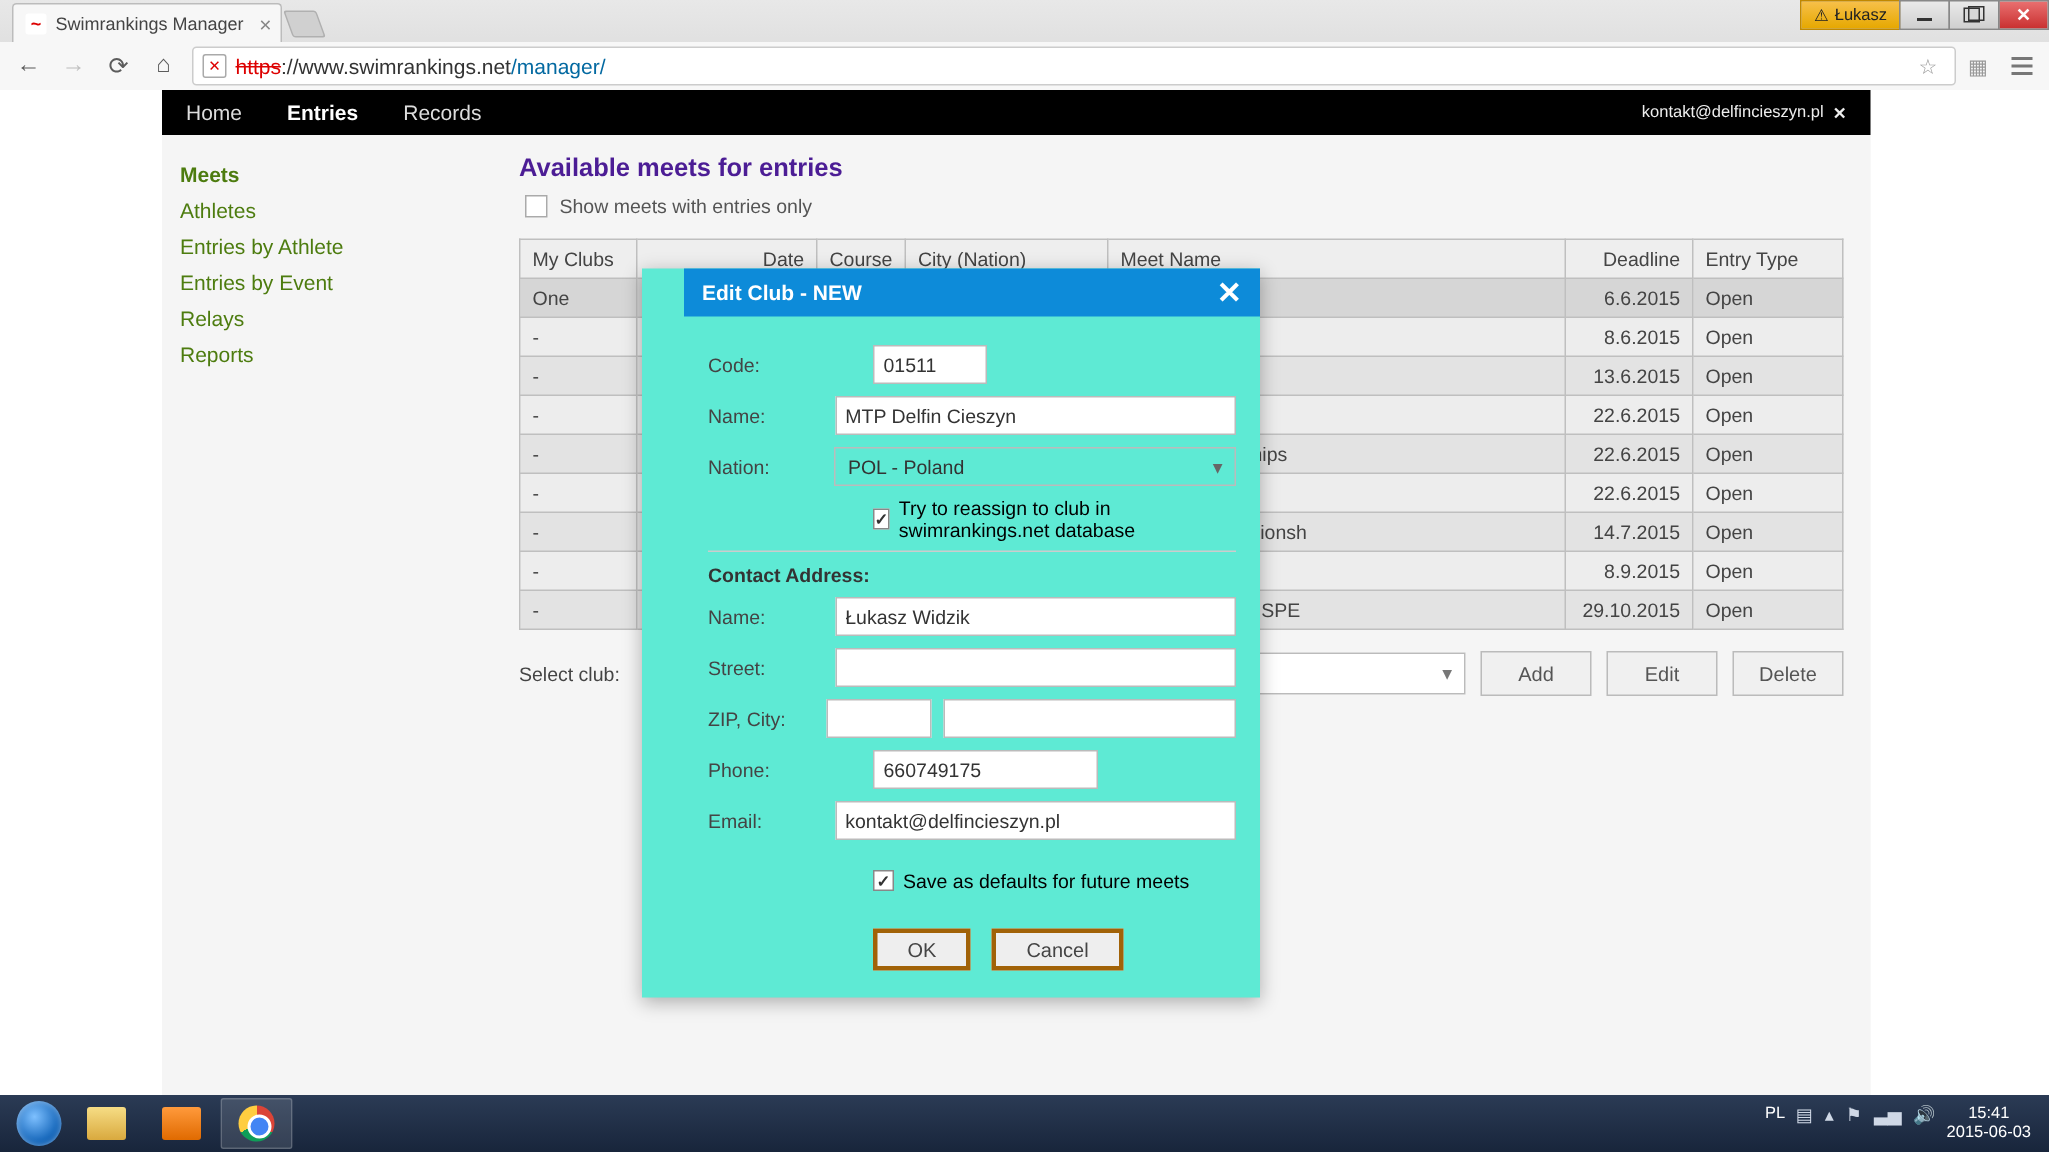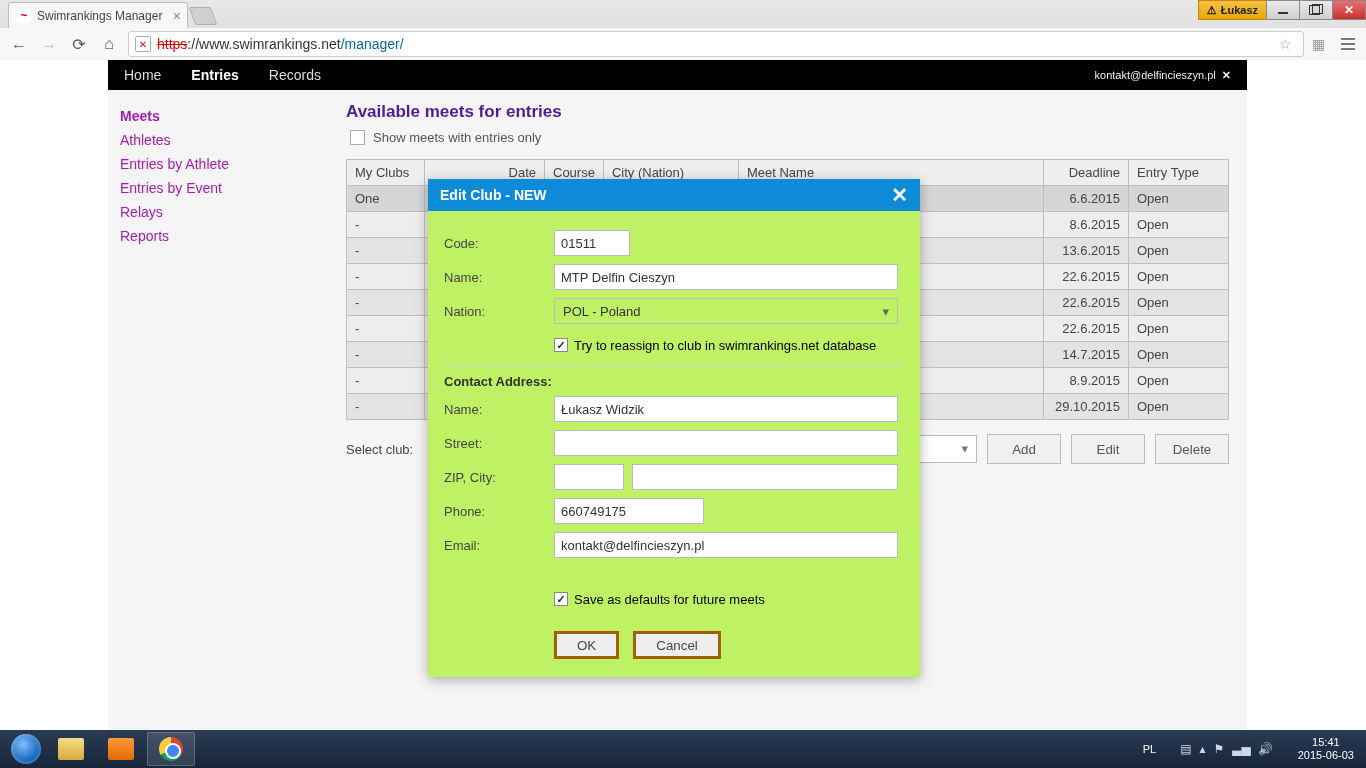--- a/index.html
+++ b/index.html
@@ -7,21 +7,21 @@
 
 
 .browser-chrome { background: linear-gradient(#e8e8e8,#d8d8d8); height: 60px; border-bottom: 1px solid #b5b5b5; }
 .tab-bar { height: 28px; display:flex; align-items:flex-end; padding-left:8px; position:relative;}
 .tab { background:#f7f7f7; border:1px solid #bcbcbc; border-bottom:none; border-radius:3px 3px 0 0; height:26px; display:flex; align-items:center; padding:0 24px 0 8px; font-size:12px; color:#444; min-width:180px; position:relative;}
 .tab .favicon { width:14px; height:14px; margin-right:6px; border-radius:2px; background:#fff; display:inline-flex; align-items:center; justify-content:center; }
 .tab .favicon::after{content:"~"; color:#d00; font-weight:bold; font-size:12px;}
 .tab .tab-close { position:absolute; right:6px; color:#888; font-size:14px; line-height:1;}
 .new-tab { width:22px; height:18px; background:#d0d0d0; border:1px solid #b0b0b0; margin-left:4px; margin-bottom:3px; border-radius:2px; transform:skewX(20deg);}
 .win-btns { position:absolute; right:0; top:0; display:flex;}
-.win-user { background: linear-gradient(#f7c04a,#e6a800); color:#222; font-size:11px; padding:2px 8px; display:flex; align-items:center; gap:4px; height:20px; border:1px solid #c18800;font-weight:bold;}
+.win-user { background: linear-gradient(#f7c04a,#e6a800); color:#222; font-size:11px; padding:2px 8px; display:flex; align-items:center; gap:4px; height:20px; border:1px solid #c18800;}
 .win-user::before{content:"\26A0"; font-size:11px;}
 .win-btn { width:34px; height:20px; display:flex; align-items:center; justify-content:center; background: linear-gradient(#eaeaea,#cfcfcf); border:1px solid #888; margin-left:-1px;}
 .win-btn.min::after{content:""; width:10px; height:2px; background:#333; margin-top:6px;}
 .win-btn.max{position:relative;}
 .win-btn.max::after{content:""; width:9px; height:8px; border:1px solid #333; position:relative; top:-1px; left:1px;}
 .win-btn.max::before{content:""; position:absolute; width:9px; height:8px; border:1px solid #333; background:#d8d8d8; left:9px; top:4px;}
 .win-btn.close{ background: linear-gradient(#e97070,#c93030); color:#fff;}
 .win-btn.close::after{content:"\2715"; font-size:12px; color:#fff; font-weight:bold;}
 .addr-bar { height:32px; display:flex; align-items:center; padding:0 8px; gap:8px; background:#f7f7f7;}
 .nav-ico { width:22px; height:22px; display:flex; align-items:center; justify-content:center; color:#5c5c5c; font-size:16px; cursor:pointer;}
@@ -38,42 +38,42 @@
 .app { position:absolute; left:108px; top:60px; right:119px; background:#f5f5f5;}
 .topnav { background:#000; height:30px; display:flex; align-items:center; padding:0 16px; color:#ddd;}
 .topnav a{ color:#ddd; text-decoration:none; margin-right:30px; font-size:14px;}
 .topnav a.active{ color:#fff; font-weight:bold;}
 .topnav .spacer{flex:1;}
 .topnav .usermail{font-size:11px; color:#eee; display:flex; align-items:center; gap:6px;}
 .topnav .usermail .x{font-weight:bold; cursor:pointer;}
 
 .content { display:flex; background:#f5f5f5; min-height:640px;}
 .sidebar { width:220px; padding:14px 0 0 8px;}
-.sidebar .item{ padding:4px 4px; font-size:14px; color:#a21caf; cursor:pointer;}
+.sidebar .item{ padding:4px 4px; font-size:14px; color:#4d7c0f; cursor:pointer;}
 .sidebar .item.active{ font-weight:bold;}
 .main { flex:1; padding:12px 18px;}
 .main h2{ font-size:17px; font-weight:bold; color:#4c1d95; margin-bottom:8px;}
 .chk-row{ display:flex; align-items:center; gap:8px; color:#555; margin:6px 0 14px 4px;}
 .chk-box{width:15px;height:15px;border:1px solid #aaa;background:#fff;}
 .meets-table{ width:100%; border-collapse:collapse; font-size:13px;}
 .meets-table th, .meets-table td{ border:1px solid #bfbfbf; padding:4px 8px; text-align:left; color:#444; height:26px;}
 .meets-table th{ background:#eee; font-weight:normal;}
 .meets-table th.date, .meets-table td.date{text-align:right;}
 .meets-table tr.body td{background:#e3e3e3;}
 .meets-table tr.body.alt td{background:#ededed;}
 .meets-table tr.body.first td{background:#d6d6d6;}
 
 .actions-row{ margin-top:14px; display:flex; align-items:center; gap:10px;}
 .actions-row .lbl{ color:#444; margin-right:6px;}
 .club-select{ flex:1; max-width:560px; height:28px; border:1px solid #bbb; background:#fff; position:relative;}
 .club-select::after{content:"\25BE"; position:absolute; right:8px; top:5px; color:#777;}
 .btn{ min-width:74px; height:30px; border:1px solid #bbb; background:#f0f0f0; color:#555; cursor:pointer; padding:0 14px;}
 
 
-.modal{ position:absolute; left:428px; top:179px; width:492px; background:#bef264; box-shadow:0 3px 12px rgba(0,0,0,0.3);}
+.modal{ position:absolute; left:428px; top:179px; width:412px; background:#5eead4; box-shadow:0 3px 12px rgba(0,0,0,0.3);padding-left:28px;}
 .modal-title{ background:#0d8bd9; color:#fff; height:32px; display:flex; align-items:center; padding:0 12px; font-weight:bold; font-size:14px; justify-content:space-between;}
 .modal-title .x{ font-size:20px; font-weight:bold; cursor:pointer;}
 .modal-body{ padding:12px 16px 18px;}
 .frow{ display:flex; align-items:center; margin:6px 0; min-height:28px;}
 .frow label{ width:110px; color:#444;}
 .frow input[type=text]{ height:26px; border:1px solid #bbb; padding:0 6px; font-size:13px; color:#333;}
 .in-short{width:76px;}
 .in-med{width:150px;}
 .in-long{width:344px;}
 .sel-wrap{ width:344px; height:26px; border:1px solid #bbb; display:flex; align-items:center; justify-content:space-between; padding:0 8px; color:#333;}
@@ -88,21 +88,21 @@
 .taskbar{ position:absolute; left:0; right:0; bottom:0; height:38px; background:linear-gradient(#2b3b55,#18253b); display:flex; align-items:center; padding:0 6px;}
 .start{ width:40px; height:38px; display:flex; align-items:center; justify-content:center;}
 .start-orb{ width:30px; height:30px; border-radius:50%; background: radial-gradient(circle at 40% 35%, #7ec0ff, #0a5db3 70%); box-shadow: inset 0 0 4px rgba(255,255,255,.5);}
 .tb-item{ width:48px; height:34px; margin:0 1px; border-radius:2px; display:flex; align-items:center; justify-content:center;}
 .tb-item.active{ background:rgba(255,255,255,0.12); box-shadow:inset 0 0 0 1px rgba(255,255,255,.2);}
 .tb-ico{ width:26px; height:22px; border-radius:2px;}
 .tb-explorer{background:linear-gradient(#f6dd85,#d9a93e);}
 .tb-media{background:linear-gradient(#ff9a3c,#e06a00);}
 .tb-chrome{width:24px;height:24px;border-radius:50%;background:conic-gradient(#db4437 0 120deg,#0f9d58 120deg 240deg,#ffcd40 240deg 360deg);position:relative;}
 .tb-chrome::after{content:"";position:absolute;left:6px;top:6px;width:12px;height:12px;border-radius:50%;background:#4285f4;border:2px solid #fff;}
-.tb-right{ margin-left:auto; display:flex; align-items:center; color:#fff; font-size:11px; gap:24px; padding-right:6px;}
+.tb-right{ margin-left:auto; display:flex; align-items:flex-start; color:#fff; font-size:11px; gap:7px; padding-right:6px;}
 .tb-clock{ text-align:center; line-height:1.2;}
 .tb-tray{display:flex;gap:8px; align-items:center; color:#cfd8e6; font-size:12px;}
 .tb-tray span{cursor:pointer;}
 </style>
 </head>
 <body>
 
 <div class="browser-chrome">
   <div class="tab-bar">
     <div class="tab">
@@ -315,21 +315,21 @@
       <input type="text" style="width: 266px; margin-left: 8px;" value="">
     </div>
     <div class="frow">
       <label>Phone:</label>
       <input type="text" class="in-med" value="660749175" style="">
     </div>
     <div class="frow">
       <label>Email:</label>
       <input type="text" class="in-long" value="kontakt@delfincieszyn.pl" style="">
     </div>
-    <div class="frow" style="margin-left:110px; margin-top:26px;">
+    <div class="frow" style="margin-left:110px; margin-top:12px;">
       <span class="chk-sm checked"></span>
       <span>Save as defaults for future meets</span>
     </div>
     <div class="modal-buttons">
       <button class="mbtn">OK</button>
       <button class="mbtn">Cancel</button>
     </div>
   </div>
 </div>
 

